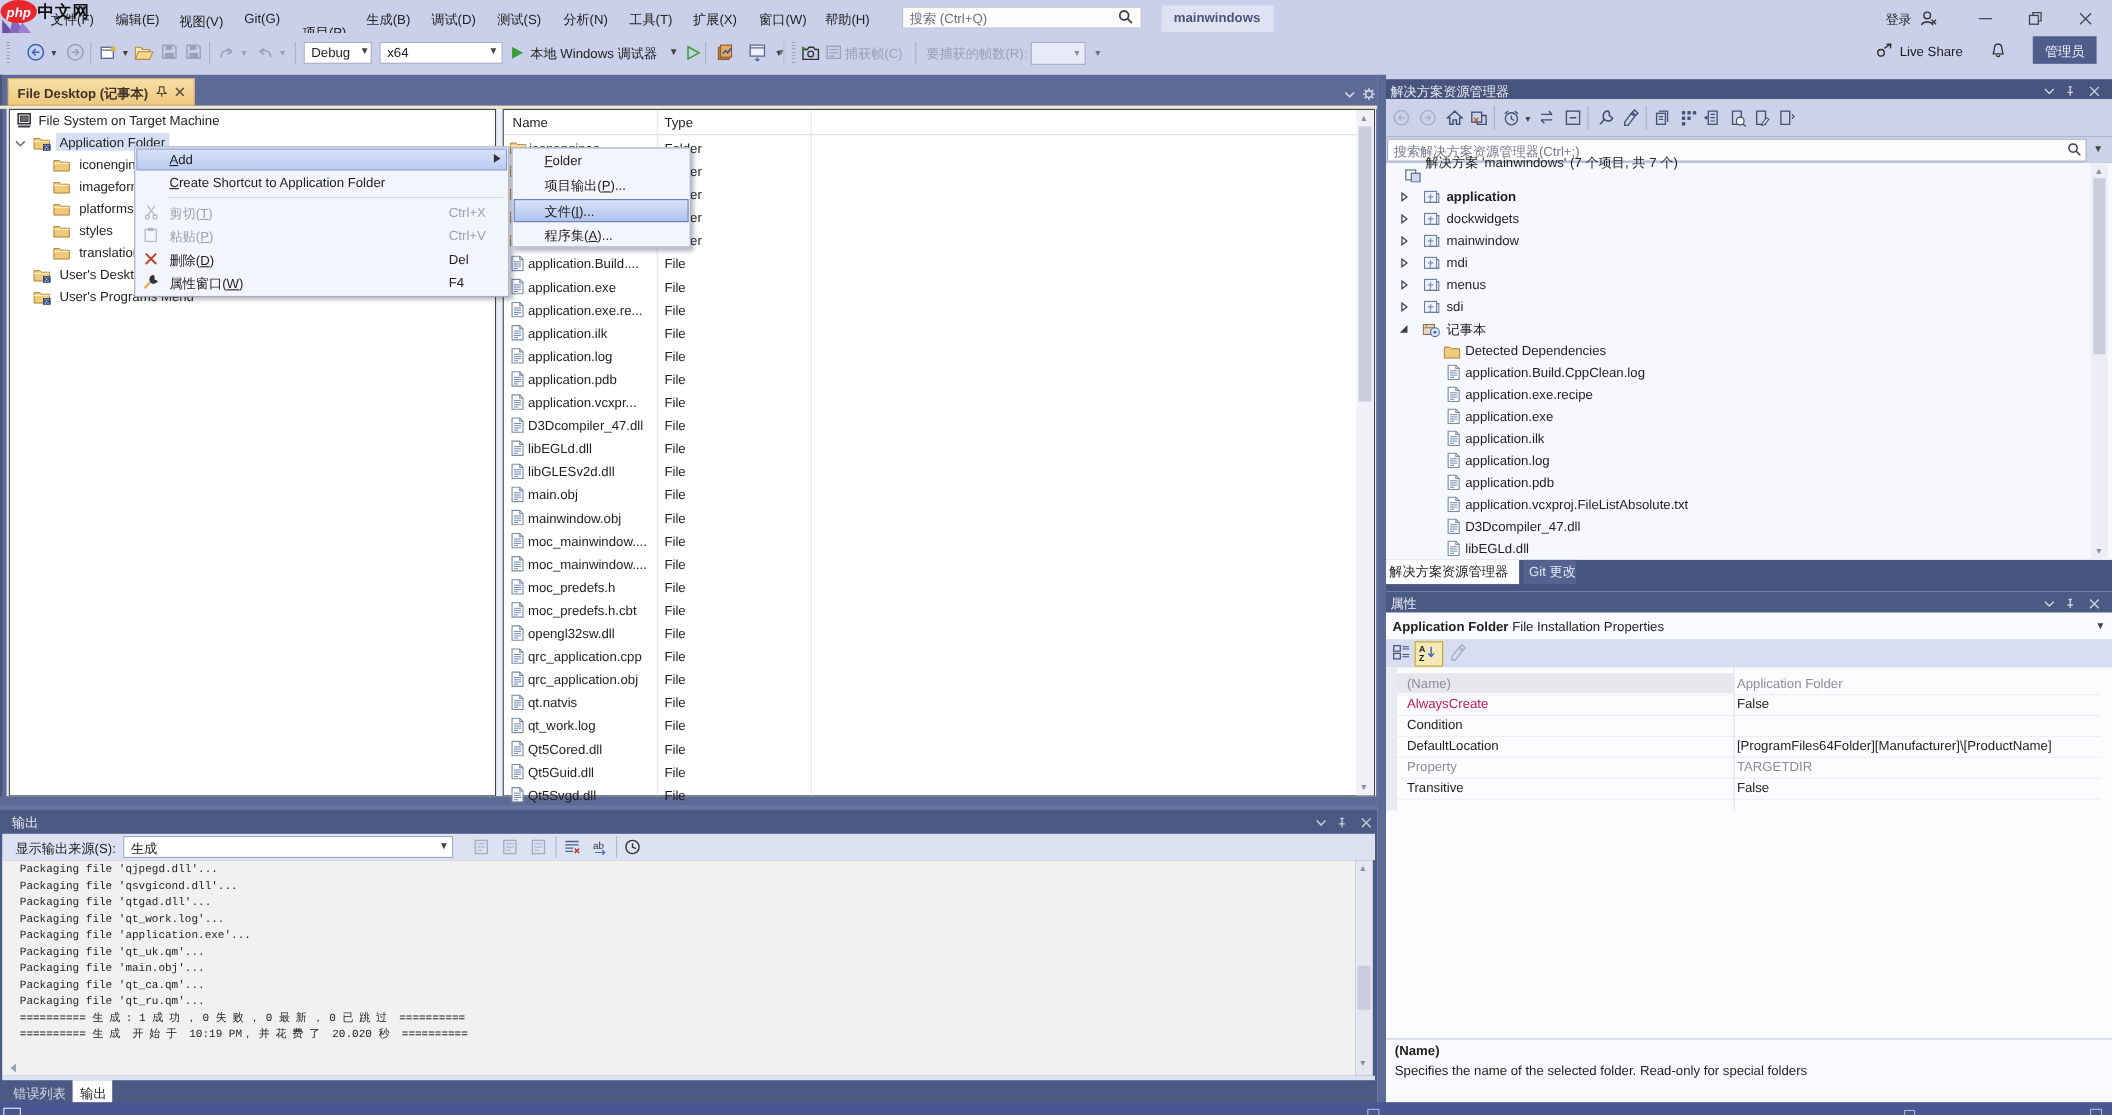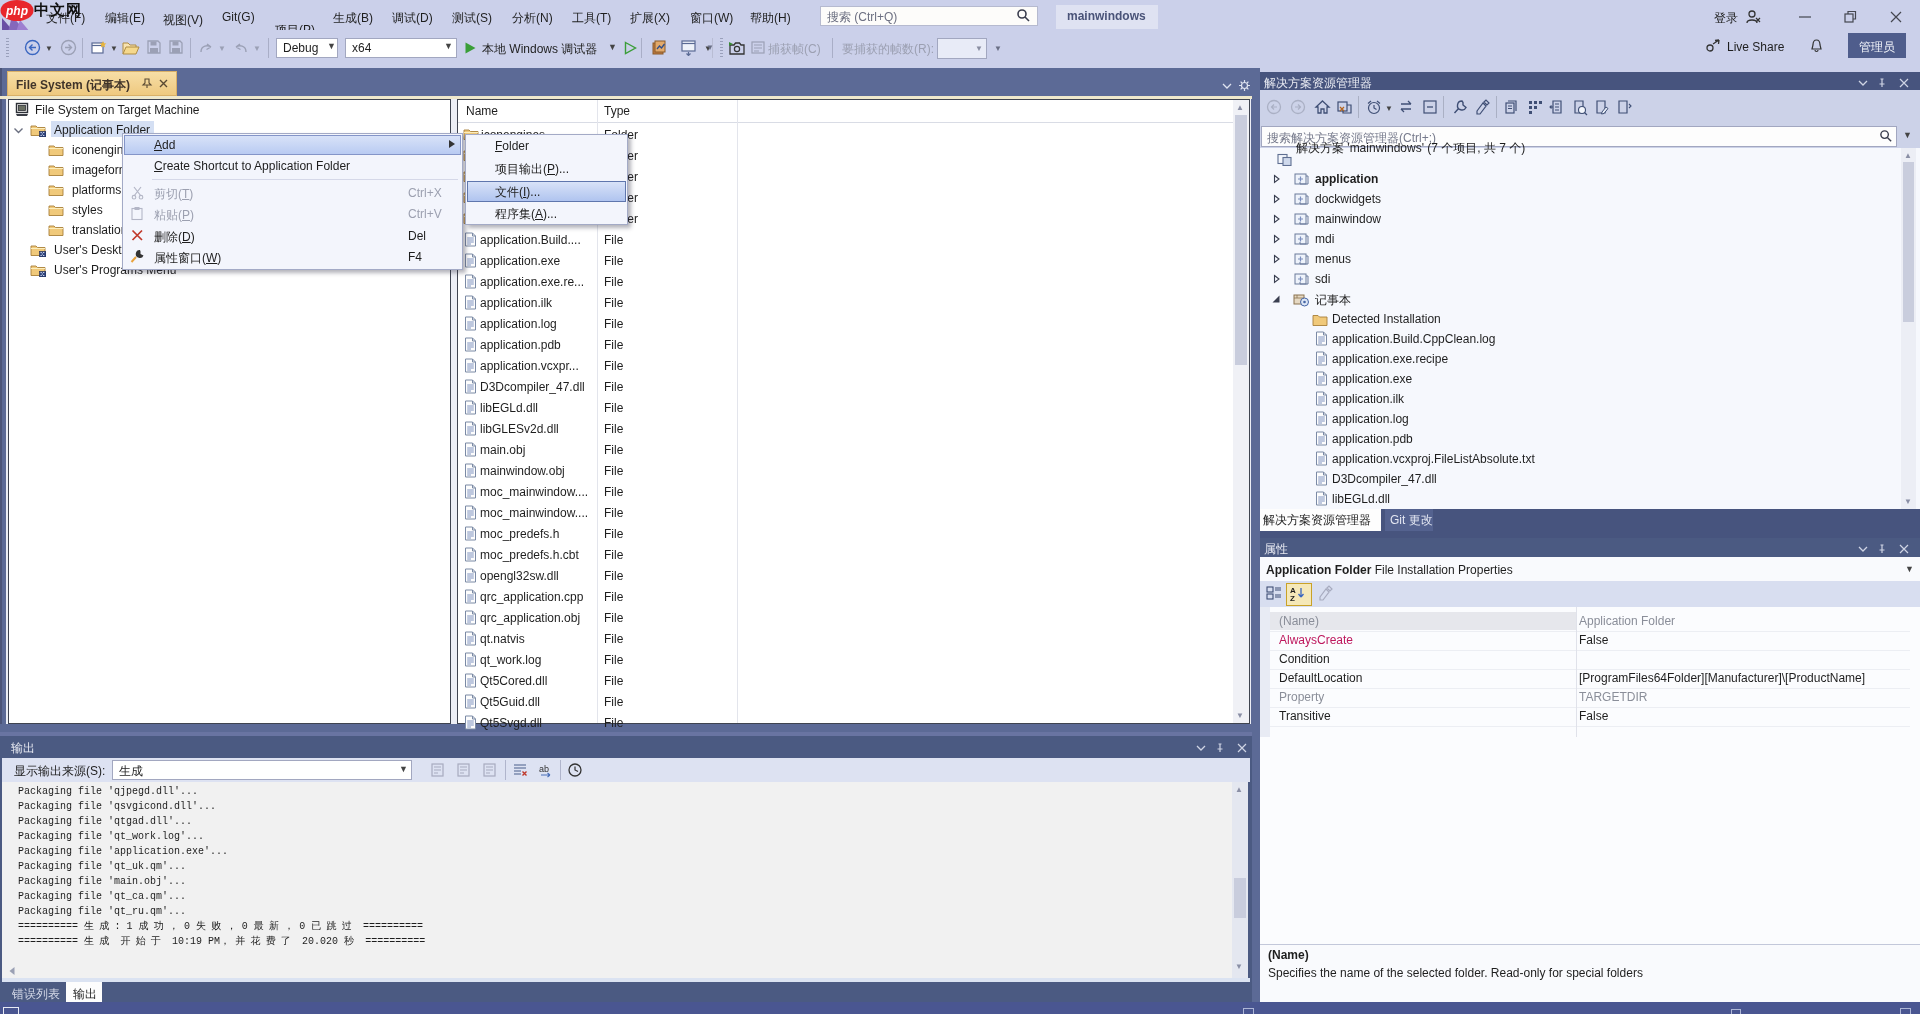--- a/index.html
+++ b/index.html
@@ -171,21 +171,21 @@
 <div class="abs" style="left:0;top:68px;width:1252px;height:668px;background:#5c6a96;"></div>
 <div class="abs" style="left:0;top:68px;width:2px;height:668px;background:#4b5478;"></div>
 
 <div class="abs" style="left:0;top:96px;width:1252px;height:3px;background:#efe8cc;"></div>
 
 <div class="abs" style="left:6px;top:99px;width:1245px;height:625px;background:#eceef5;"></div>
 <div class="abs" style="left:0;top:724px;width:1252px;height:8px;background:#5c6a96;"></div>
 <div class="abs" style="left:0;top:732px;width:1252px;height:4px;background:#6974a2;"></div>
 
 <div class="abs" style="left:7px;top:71px;width:170px;height:25px;background:linear-gradient(180deg,#f7dfa8,#eec87e);box-shadow:inset 0 0 0 1px #d9b068;"></div>
-<div class="abs tt" style="left:16px;top:77px;font-weight:bold;color:#40342a;">File System (记事本)</div>
+<div class="abs tt" style="left:16px;top:77px;font-weight:bold;color:#40342a;">File Desktop (记事本)</div>
 <svg class="abs" style="left:141px;top:77px;" width="12" height="12" viewBox="0 0 12 12">
       <path d="M4 2 h4 v4 l2 2 H2 l2 -2 Z M6 8 v3" fill="none" stroke="#5a4a33" stroke-width="1.1"></path>
     </svg>
 <svg class="abs" style="left:158px;top:78px;" width="11" height="11" viewBox="0 0 11 11">
       <path d="M2 2 L9 9 M9 2 L2 9" stroke="#5a4a33" stroke-width="1.4"></path>
     </svg>
 
 <svg class="abs" style="left:1222px;top:82px;" width="12" height="10" viewBox="0 0 12 10">
       <path d="M1 2 L5 6 L9 2" fill="none" stroke="#dfe3f0" stroke-width="1.3"></path>
     </svg>
@@ -693,21 +693,21 @@
       <svg class="abs" style="left:1293px;top:292px;" width="16" height="15" viewBox="0 0 16 15">
         <rect x="1" y="3" width="10" height="9" fill="#e6d9c3" stroke="#8a7350" stroke-width="1"></rect>
         <path d="M1 6 h10 M4 3 v3" stroke="#8a7350" stroke-width="0.8"></path>
         <circle cx="11.5" cy="10" r="4" fill="#dce6f5" stroke="#4565a5" stroke-width="1"></circle>
         <circle cx="11.5" cy="10" r="1.3" fill="#4565a5"></circle>
       </svg>
       <div class="abs tt" style="left: 1315px; top: 292px;">记事本</div>
       <svg class="abs" style="left:1312px;top:313px;" width="16" height="14" viewBox="0 0 16 14">
         <path d="M1 2.5 L6 2.5 L7.5 4 L15 4 L15 12.5 L1 12.5 Z" fill="#f0c97a" stroke="#a8803a" stroke-width="0.9"></path>
       </svg>
-      <div class="abs tt" style="left: 1332px; top: 312px;">Detected Installation</div>
+      <div class="abs tt" style="left: 1332px; top: 312px;">Detected Dependencies</div>
       <svg class="abs" style="left:1315px;top:331px;" width="13" height="15" viewBox="0 0 13 15">
         <path d="M1.5 1 H8.5 L11.5 4 V14 H1.5 Z" fill="#fdfdfd" stroke="#7b8aa5" stroke-width="1"></path>
         <path d="M8.5 1 L8.5 4 L11.5 4" fill="none" stroke="#7b8aa5" stroke-width="1"></path>
         <path d="M3.2 6 H9.8 M3.2 8 H9.8 M3.2 10 H9.8 M3.2 12 H7" stroke="#6f87b8" stroke-width="0.9"></path>
       </svg>
       <div class="abs tt" style="left: 1332px; top: 332px;">application.Build.CppClean.log</div>
       <svg class="abs" style="left:1315px;top:351px;" width="13" height="15" viewBox="0 0 13 15">
         <path d="M1.5 1 H8.5 L11.5 4 V14 H1.5 Z" fill="#fdfdfd" stroke="#7b8aa5" stroke-width="1"></path>
         <path d="M8.5 1 L8.5 4 L11.5 4" fill="none" stroke="#7b8aa5" stroke-width="1"></path>
         <path d="M3.2 6 H9.8 M3.2 8 H9.8 M3.2 10 H9.8 M3.2 12 H7" stroke="#6f87b8" stroke-width="0.9"></path>

